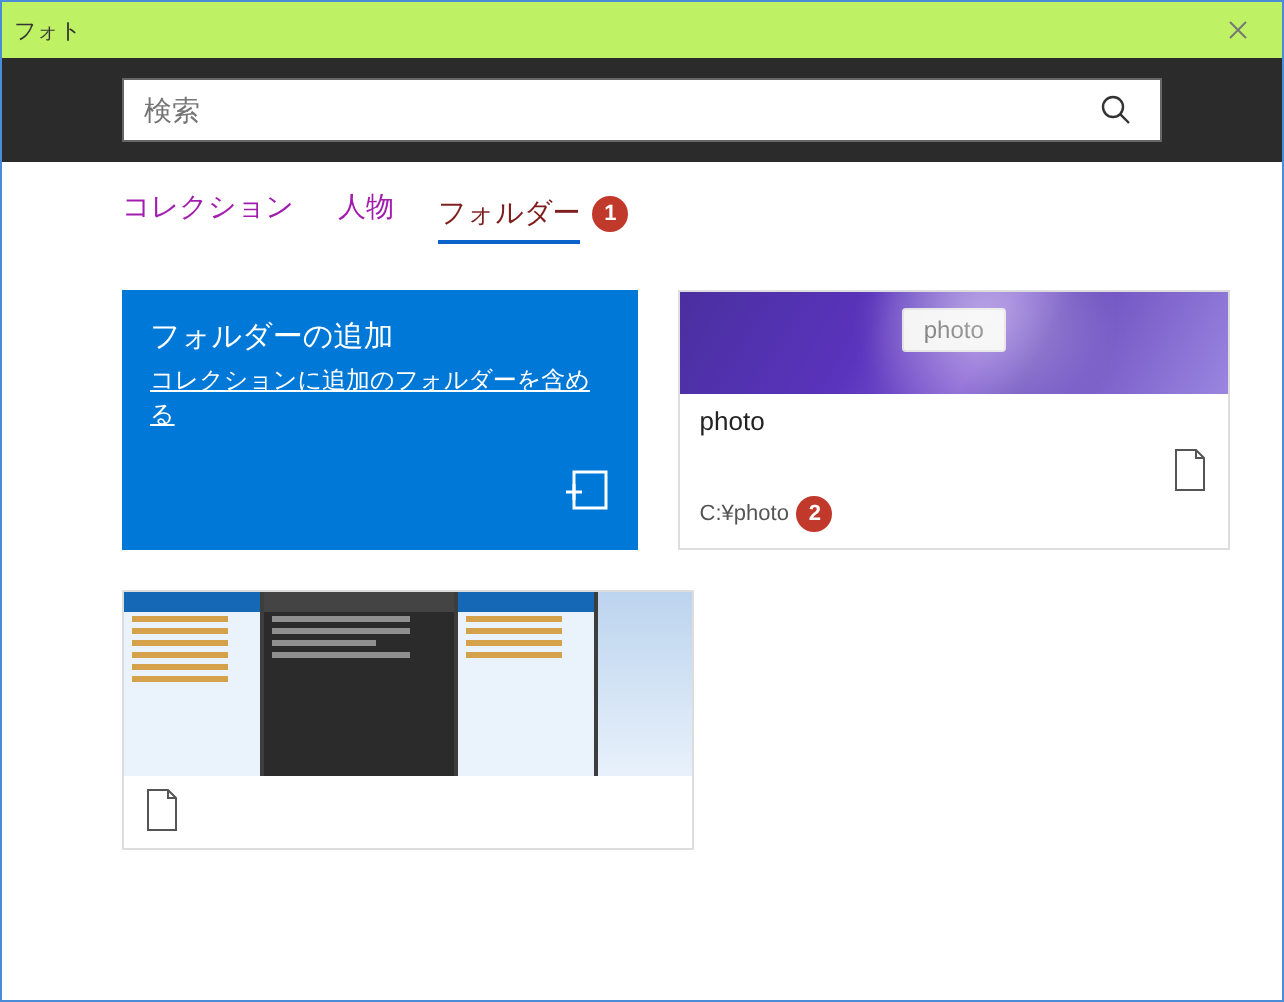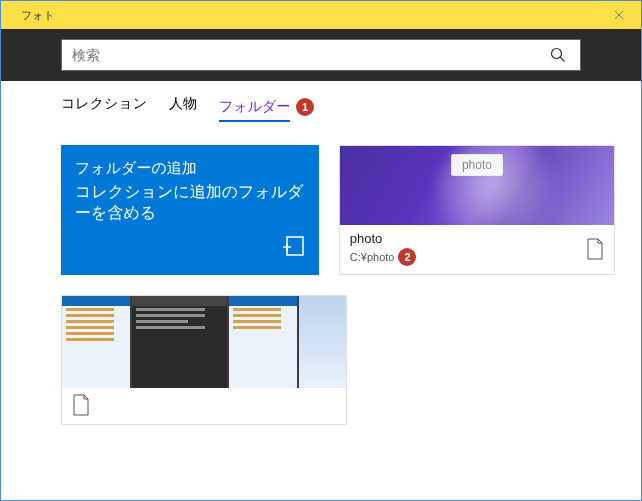--- a/index.html
+++ b/index.html
@@ -11,25 +11,25 @@
     overflow: hidden;
   }
   .window {
     border: 1px solid #4a8cd8;
     height: 501px;
     display: flex;
     flex-direction: column;
   }
   .titlebar {
     height: 28px;
-    background: #fde047;
+    background: #bef264;
     display: flex;
     align-items: center;
     justify-content: space-between;
-    padding-left: 20px;
+    padding-left: 6px;
   }
   .titlebar-title { font-size: 11px; color: #333; }
   .titlebar-close {
     width: 44px;
     height: 28px;
     display: flex;
     align-items: center;
     justify-content: center;
     color: #666;
     font-size: 14px;
@@ -69,26 +69,26 @@
 
   
   .tabs {
     display: flex;
     gap: 22px;
     padding: 14px 0 8px 60px;
     align-items: center;
     font-size: 14px;
   }
   .tab {
-    color: #000000;
+    color: #a21caf;
     padding-bottom: 6px;
     cursor: pointer;
   }
   .tab.active {
-    color: #6d28d9;
+    color: #7f1d1d;
     border-bottom: 2px solid #0b63c9;
     font-weight: 500;
   }
   .badge-num {
     display: inline-flex;
     align-items: center;
     justify-content: center;
     width: 18px;
     height: 18px;
     border-radius: 50%;
@@ -140,20 +140,21 @@
   .tile .meta .txt .title {
     font-size: 13px;
     color: #222;
   }
   .tile .meta .txt .path {
     font-size: 11px;
     color: #555;
     display: flex;
     align-items: center;
     gap: 2px;
+    margin-top: 28px;
   }
   .tile .meta .doc-icon, .add-tile .doc-icon {
     width: 18px;
     height: 22px;
   }
   .doc-icon svg { width: 18px; height: 22px; }
 
   
   .add-tile {
     width: 266px;
@@ -161,21 +162,21 @@
     background: #0078d7;
     color: #fff;
     display: flex;
     flex-direction: column;
     justify-content: flex-start;
     padding: 14px 14px 14px 14px;
     cursor: pointer;
     position: relative;
   }
   .add-tile .title { font-size: 15px; margin-bottom: 4px; }
-  .add-tile .sub { font-size: 16px; }
+  .add-tile .sub { font-size: 12px; text-decoration: underline; }
   .add-tile .add-icon {
     position: absolute;
     right: 14px;
     bottom: 14px;
   }
   .add-tile .add-icon svg { width: 24px; height: 24px; }
 
   
   .thumb.photo {
     background: linear-gradient(120deg, #4a2fa0 0%, #5a34bd 35%, #7d55d0 55%, #6b4cbe 65%, #9a86e0 100%);

